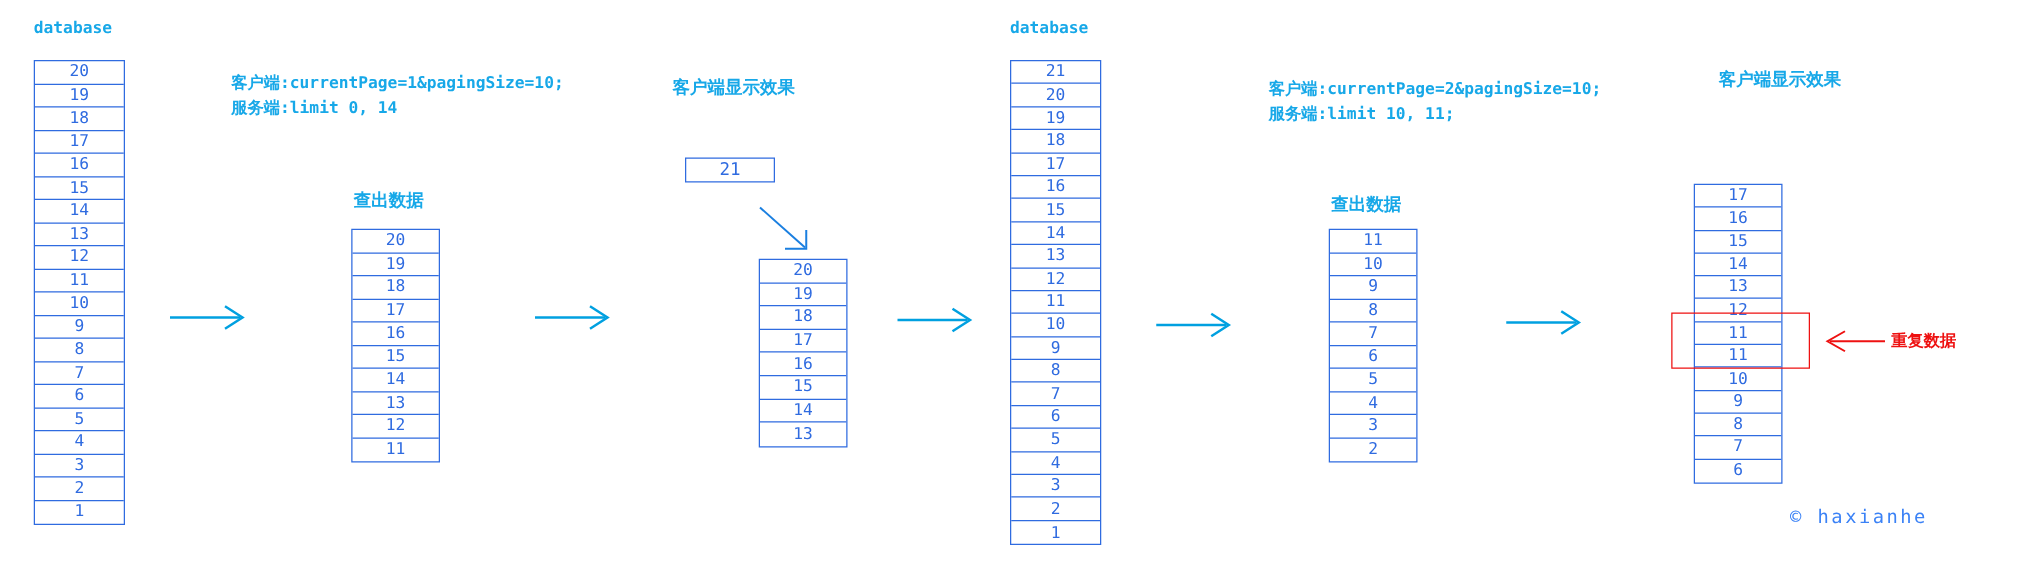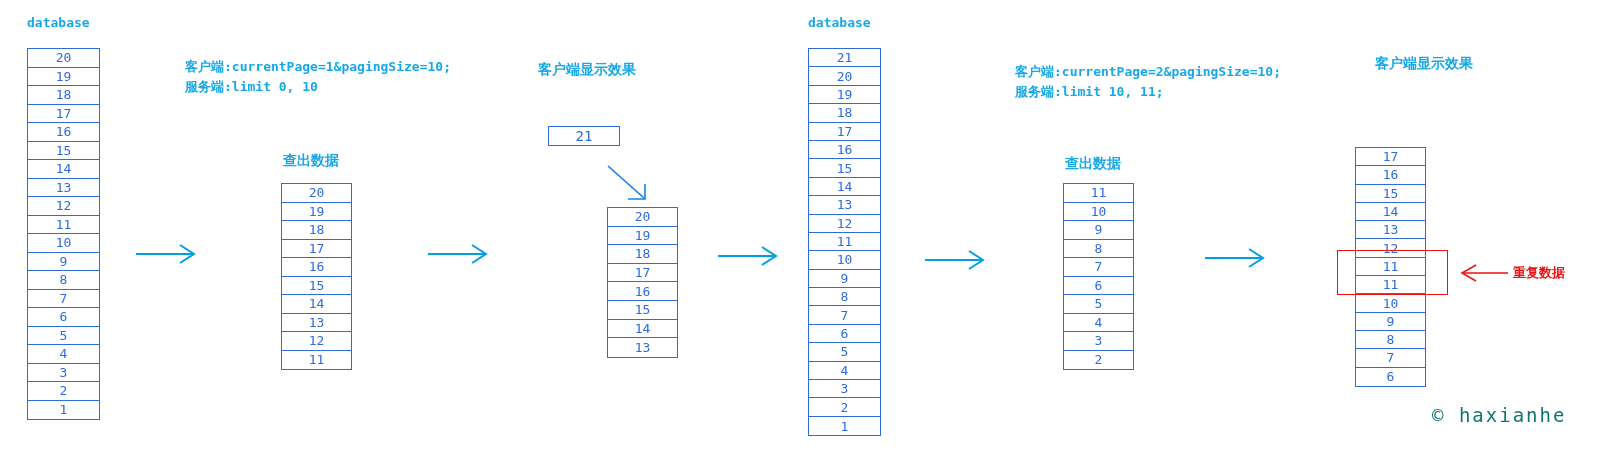--- a/index.html
+++ b/index.html
@@ -87,23 +87,23 @@
     color: #ee1111;
     font-family: "DejaVu Sans Mono", "Liberation Mono", monospace;
     font-weight: bold;
     font-size: 13px;
     white-space: pre;
   }
 
   
   .watermark {
     position: absolute;
-    color: #0f766e;
-    font-family: "DejaVu Sans Mono", "Liberation Mono", monospace;
-    font-size: 19px;
+    color: #3b82f6;
+    font-family: "DejaVu Sans Mono", "Liberation Mono", monospace;
+    font-size: 15px;
     letter-spacing: 2px;
     white-space: pre;
   }
 
   svg { overflow: visible; }
 </style>
 </head>
 <body>
 
 <div class="canvas">
@@ -131,21 +131,21 @@
       <div class="cell" style="height: 18.5px; font-size: 13px;">3</div>
       <div class="cell" style="height: 18.5px; font-size: 13px;">2</div>
       <div class="cell" style="height: 18.5px; font-size: 13px;">1</div>
     </div>
 
   <svg class="abs" style="left:136px; top:243px; width:60px; height:22px;" viewBox="0 0 60 22">
     <line x1="0" y1="11" x2="56" y2="11" stroke="#00a0e0" stroke-width="2"></line>
     <polyline points="44,2 58,11 44,20" fill="none" stroke="#00a0e0" stroke-width="2"></polyline>
   </svg>
 
-  <div class="code-block" style="left:185px; top:57px;"><span>客户端:currentPage=1&amp;pagingSize=10;</span><br><span>服务端:limit 0, 10</span></div>
+  <div class="code-block" style="left:185px; top:57px;"><span>客户端:currentPage=1&amp;pagingSize=10;</span><br><span>服务端:limit 0, 14</span></div>
 
   <div class="cap" style="left:283px; top:152px; font-size:14px;">查出数据</div>
 
   <div class="cell-stack" id="stack-res1" style="left: 281px; top: 183px; width: 71px; height: 187px;">
       <div class="cell" style="height: 18.5px; font-size: 13px;">20</div>
       <div class="cell" style="height: 18.5px; font-size: 13px;">19</div>
       <div class="cell" style="height: 18.5px; font-size: 13px;">18</div>
       <div class="cell" style="height: 18.5px; font-size: 13px;">17</div>
       <div class="cell" style="height: 18.5px; font-size: 13px;">16</div>
       <div class="cell" style="height: 18.5px; font-size: 13px;">15</div>

